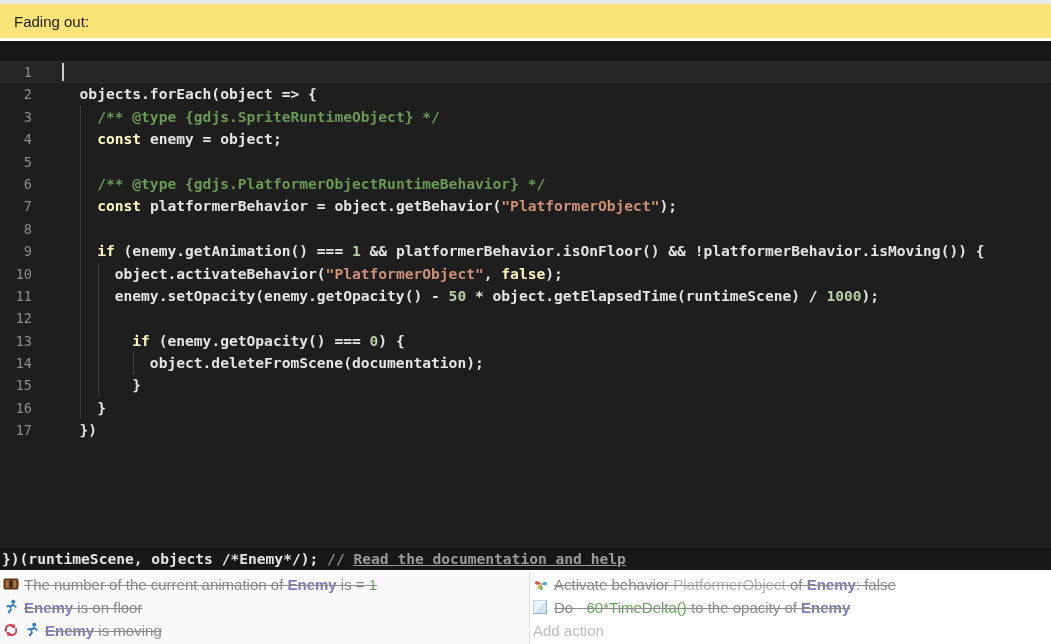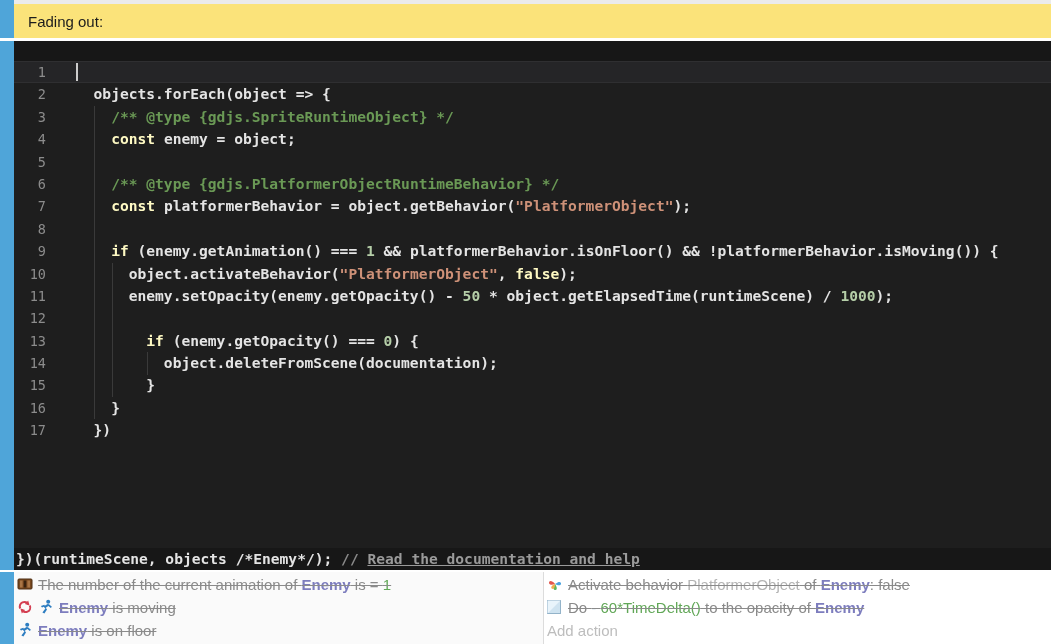--- a/index.html
+++ b/index.html
@@ -1,19 +1,19 @@
 <!DOCTYPE html>
 <html><head>
 <meta charset="utf-8">
 <style>
   html,body { margin:0; padding:0; background:#ffffff; }
   .screen { width:1051px; height:644px; position:relative; overflow:hidden;
             font-family:"Liberation Sans", sans-serif; background:#ffffff; }
   .stripe { position:absolute; left:0; top:0; width:14px; height:100%; background:#4FA5D9; }
-  .content { position:relative; margin-left:14px; height:100%; }
+  .content { position:relative; height:100%; }
 
   .top-strip { height:4px; background:#ebebeb; }
 
   .banner { height:34px; background:#FBE37A; display:flex; align-items:center;
             padding-left:14px; font-size:15px; color:#1c1c1c; }
 
   .sep { background:#ffffff; margin-left:-14px; position:relative; z-index:3; }
   .sep.a { height:3px; } .sep.b { height:2px; }
 
   .codeblock { height:529px; background:#1E1E1E; display:flex; flex-direction:column;
@@ -156,46 +156,46 @@
             <svg width="16" height="16" viewBox="0 0 16 16">
               <rect x="1" y="3" width="14" height="10" rx="1" fill="#7a4a21" stroke="#4d2d12"></rect>
               <rect x="3" y="4.5" width="2.6" height="7" fill="#a97545"></rect>
               <rect x="6.7" y="4.5" width="2.6" height="7" fill="#38220f"></rect>
               <rect x="10.4" y="4.5" width="2.6" height="7" fill="#a97545"></rect>
             </svg>
             <span class="etext struck"><span class="seg-gray">The number of the current animation of </span><span class="seg-object">Enemy</span><span class="seg-gray"> is = </span><span class="seg-green">1</span></span>
           </div>
           <div class="erow">
             <svg width="16" height="16" viewBox="0 0 16 16">
+              <g fill="#2d7dc1">
+                <circle cx="10.2" cy="2.8" r="2"></circle>
+                <path d="M9.6 5 L5.4 7.4 L7.4 9.4 L4.4 13.6 L6.4 14.4 L9 10.4 L7.8 8.8 L10.4 7 L12.8 9 L13.9 7.7 L11 5.2 Z"></path>
+                <path d="M4 8.6 L7 7.3 L6.4 5.8 L2.9 7.1 Z"></path>
+              </g>
+            </svg>
+            <span class="etext struck"><span class="seg-object">Enemy</span><span class="seg-gray"> is on floor</span></span>
+          </div>
+          <div class="erow">
+            <svg width="16" height="16" viewBox="0 0 16 16">
               <g fill="none" stroke="#d43f52" stroke-width="2">
                 <path d="M3.2 9.5 A4.6 4.6 0 0 1 11.6 5.6"></path>
                 <path d="M12.8 6.5 A4.6 4.6 0 0 1 4.4 10.4"></path>
               </g>
               <path d="M11.2 1.6 L12.4 6.6 L7.9 4.9 Z" fill="#d43f52"></path>
               <path d="M4.8 14.4 L3.6 9.4 L8.1 11.1 Z" fill="#d43f52"></path>
             </svg>
             <svg width="16" height="16" viewBox="0 0 16 16">
               <g fill="#2d7dc1">
                 <circle cx="10.2" cy="2.8" r="2"></circle>
                 <path d="M9.6 5 L5.4 7.4 L7.4 9.4 L4.4 13.6 L6.4 14.4 L9 10.4 L7.8 8.8 L10.4 7 L12.8 9 L13.9 7.7 L11 5.2 Z"></path>
                 <path d="M4 8.6 L7 7.3 L6.4 5.8 L2.9 7.1 Z"></path>
               </g>
             </svg>
             <span class="etext struck"><span class="seg-object">Enemy</span><span class="seg-gray"> is moving</span></span>
           </div>
-          <div class="erow">
-            <svg width="16" height="16" viewBox="0 0 16 16">
-              <g fill="#2d7dc1">
-                <circle cx="10.2" cy="2.8" r="2"></circle>
-                <path d="M9.6 5 L5.4 7.4 L7.4 9.4 L4.4 13.6 L6.4 14.4 L9 10.4 L7.8 8.8 L10.4 7 L12.8 9 L13.9 7.7 L11 5.2 Z"></path>
-                <path d="M4 8.6 L7 7.3 L6.4 5.8 L2.9 7.1 Z"></path>
-              </g>
-            </svg>
-            <span class="etext struck"><span class="seg-object">Enemy</span><span class="seg-gray"> is on floor</span></span>
-          </div>
         </div>
       <div class="vdivider"></div>
       <div class="acts" id="actions-col">
           <div class="erow">
             <svg width="16" height="16" viewBox="0 0 16 16">
               <path d="M8 8 C4.5 3.5 1.8 4.8 2 7 C2.2 9.2 5.5 9.2 8 8 Z" fill="#e2574c"></path>
               <path d="M8 8 C12.5 4.5 14.4 6 14 8 C13.6 10 10.5 9.5 8 8 Z" fill="#4aa3df"></path>
               <path d="M8 8 C5.5 12 6.5 14.4 8.6 14 C10.7 13.6 9.8 10.5 8 8 Z" fill="#5cb85c"></path>
               <path d="M8 8 C4 9.5 3.4 12 5.2 12.8 C7 13.6 8.2 10.5 8 8 Z" fill="#f0ad4e"></path>
             </svg>

